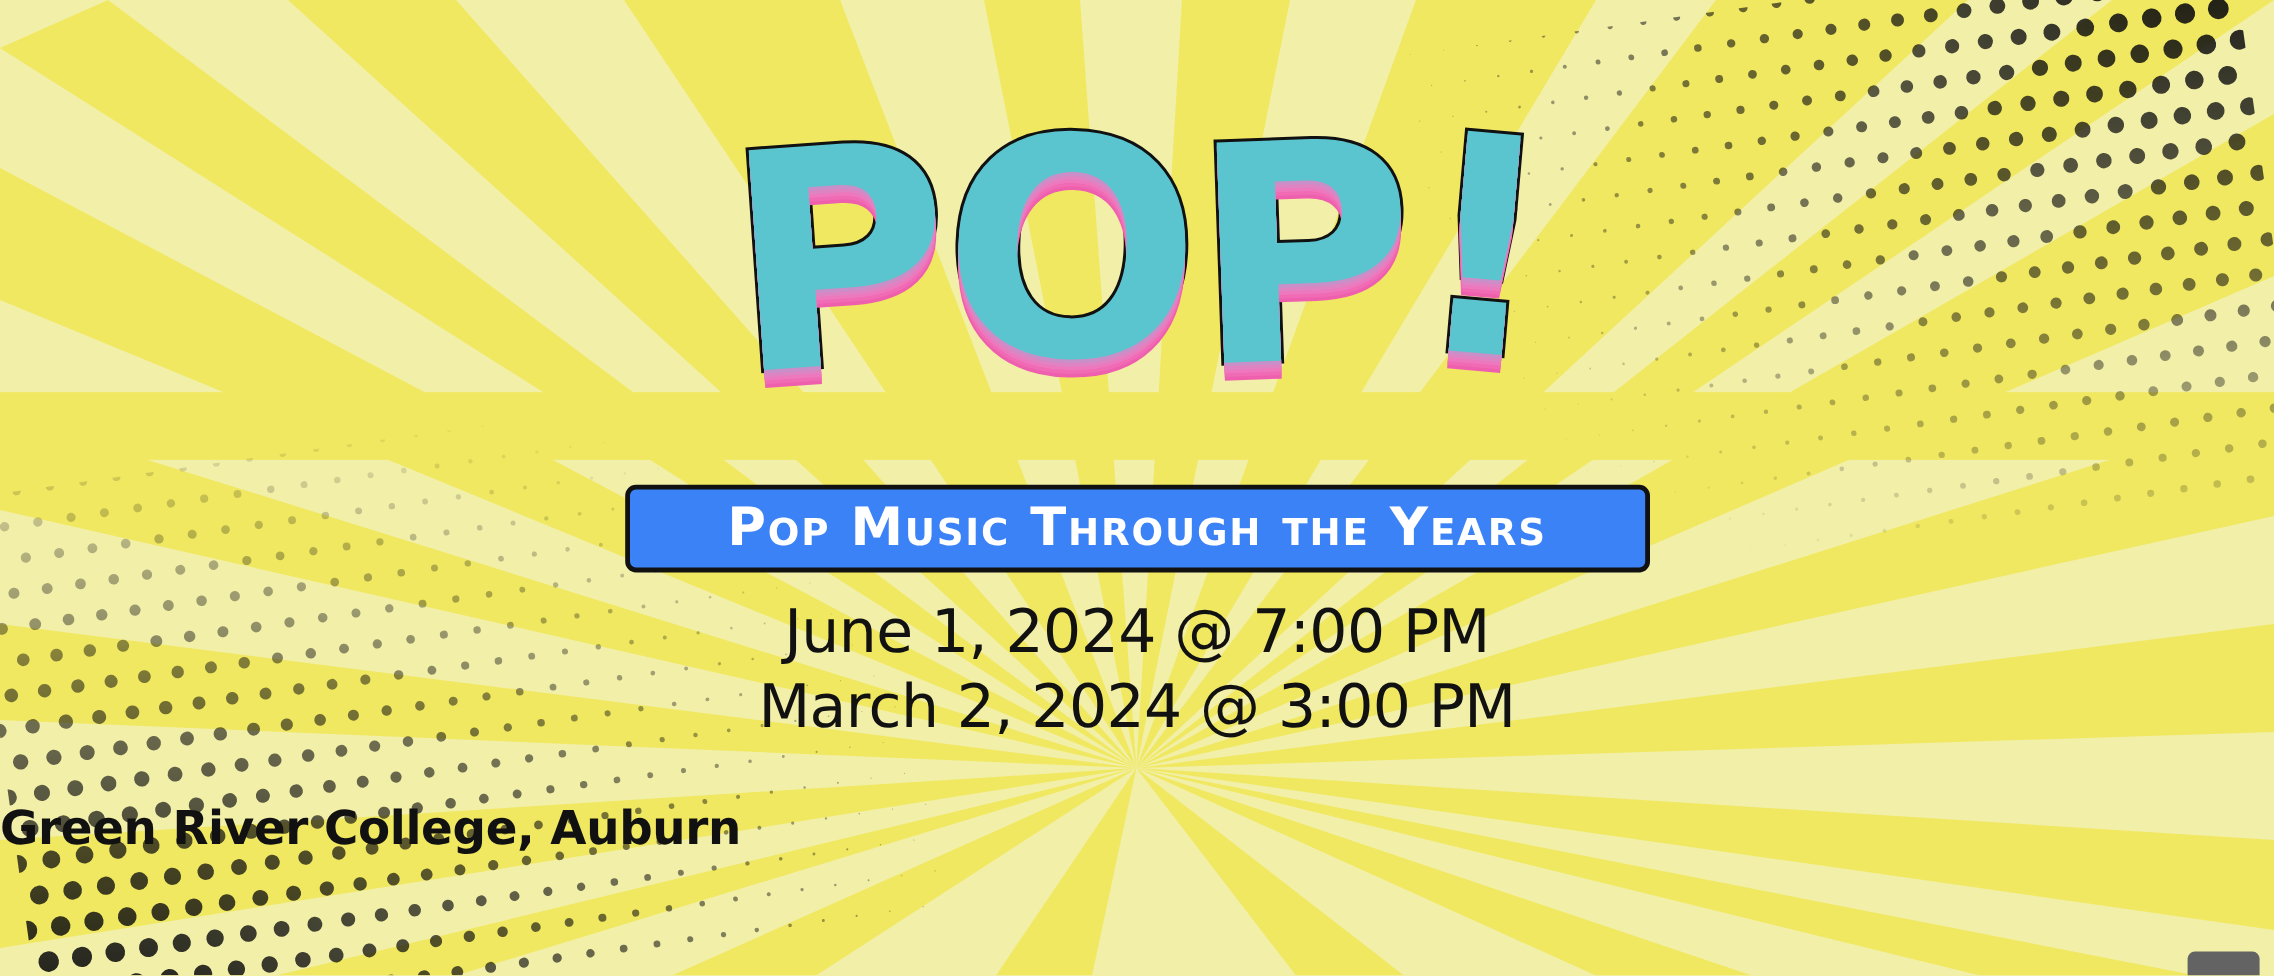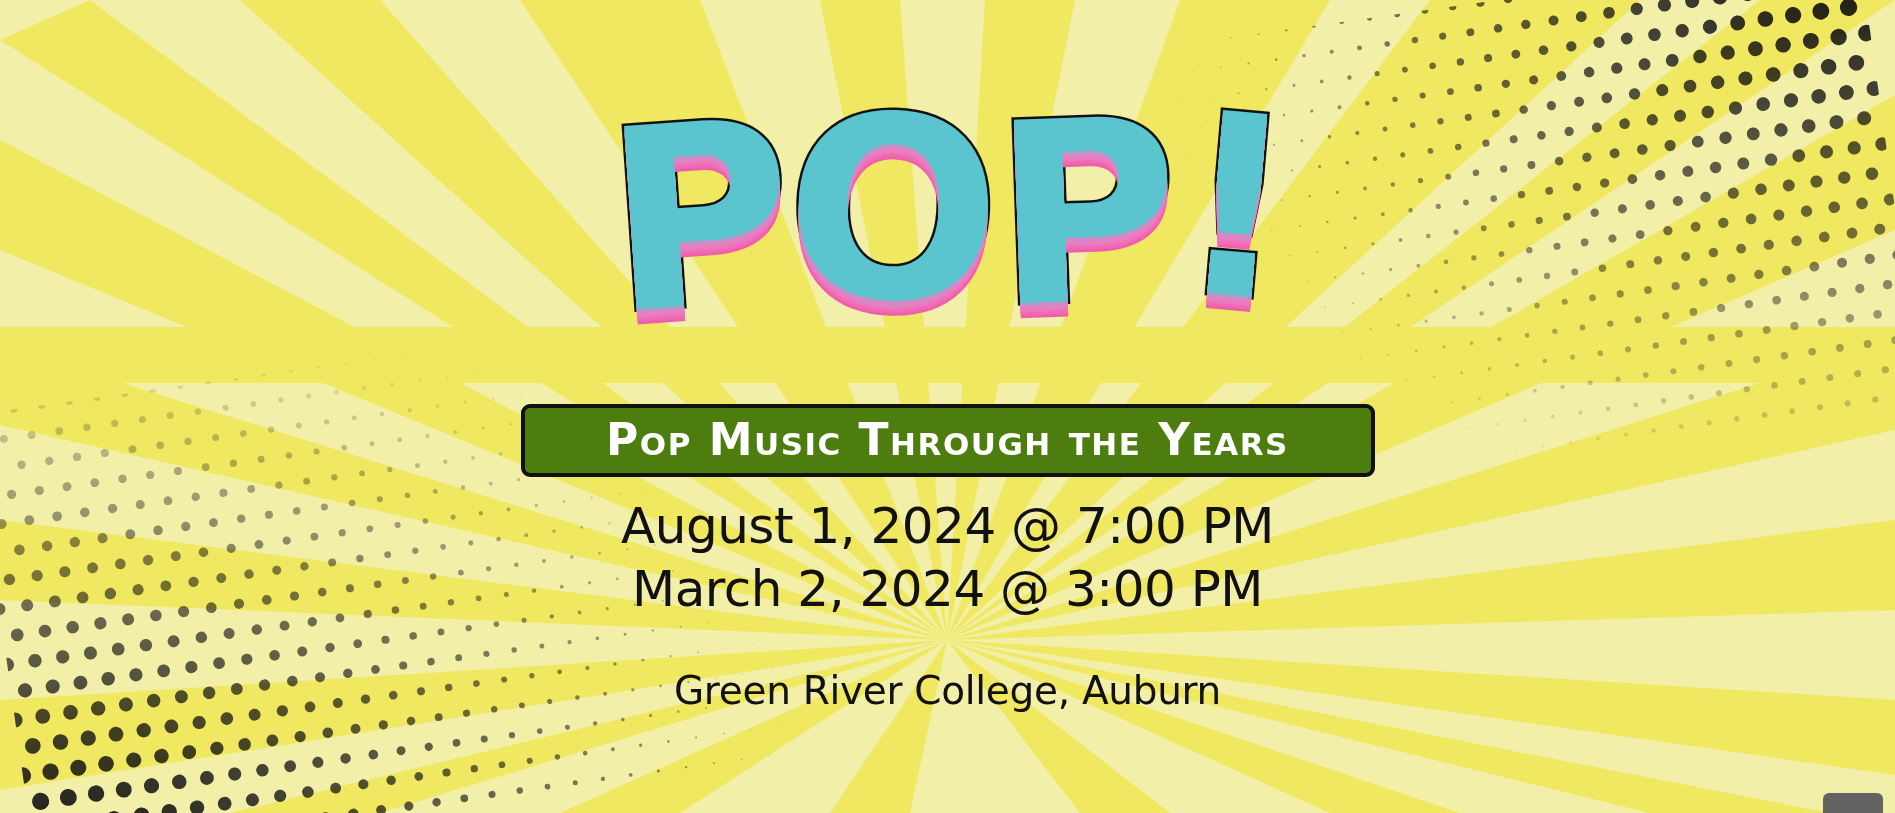--- a/index.html
+++ b/index.html
@@ -85,21 +85,21 @@
   
   .banner-wrap {
     position: absolute;
     left: 0;
     right: 0;
     top: 404px;
     text-align: center;
   }
   .banner {
     display: inline-block;
-    background: #4d7c0f;
+    background: #3b82f6;
     border: 4px solid #111111;
     border-radius: 9px;
     padding: 9px 22px 11px 22px;
     box-sizing: border-box;
     min-width: 854px;
   }
   .banner-text {
     font-family: "DejaVu Sans", sans-serif;
     font-weight: bold;
     font-variant: small-caps;
@@ -126,21 +126,21 @@
     color: #111111;
     letter-spacing: -0.5px;
   }
 
   
   .venue {
     position: absolute;
     left: 0;
     right: 0;
     top: 668px;
-    text-align: center;
+    font-weight: bold;
   }
   .venue-line {
     font-family: "DejaVu Sans", sans-serif;
     font-size: 39px;
     line-height: 1.2;
     color: #111111;
     letter-spacing: -0.3px;
   }
 
   
@@ -1274,21 +1274,21 @@
       </div>
     </div>
 
     <div class="banner-wrap">
       <div class="banner">
         <div class="banner-text">Pop Music Through the Years</div>
       </div>
     </div>
 
     <div class="dates">
-      <div class="date-line">August 1, 2024 @ 7:00 PM</div>
+      <div class="date-line">June 1, 2024 @ 7:00 PM</div>
       <div class="date-line">March 2, 2024 @ 3:00 PM</div>
     </div>
 
     <div class="venue">
       <div class="venue-line">Green River College, Auburn</div>
     </div>
 
   </div>
 
   <div class="corner-nub"></div>

